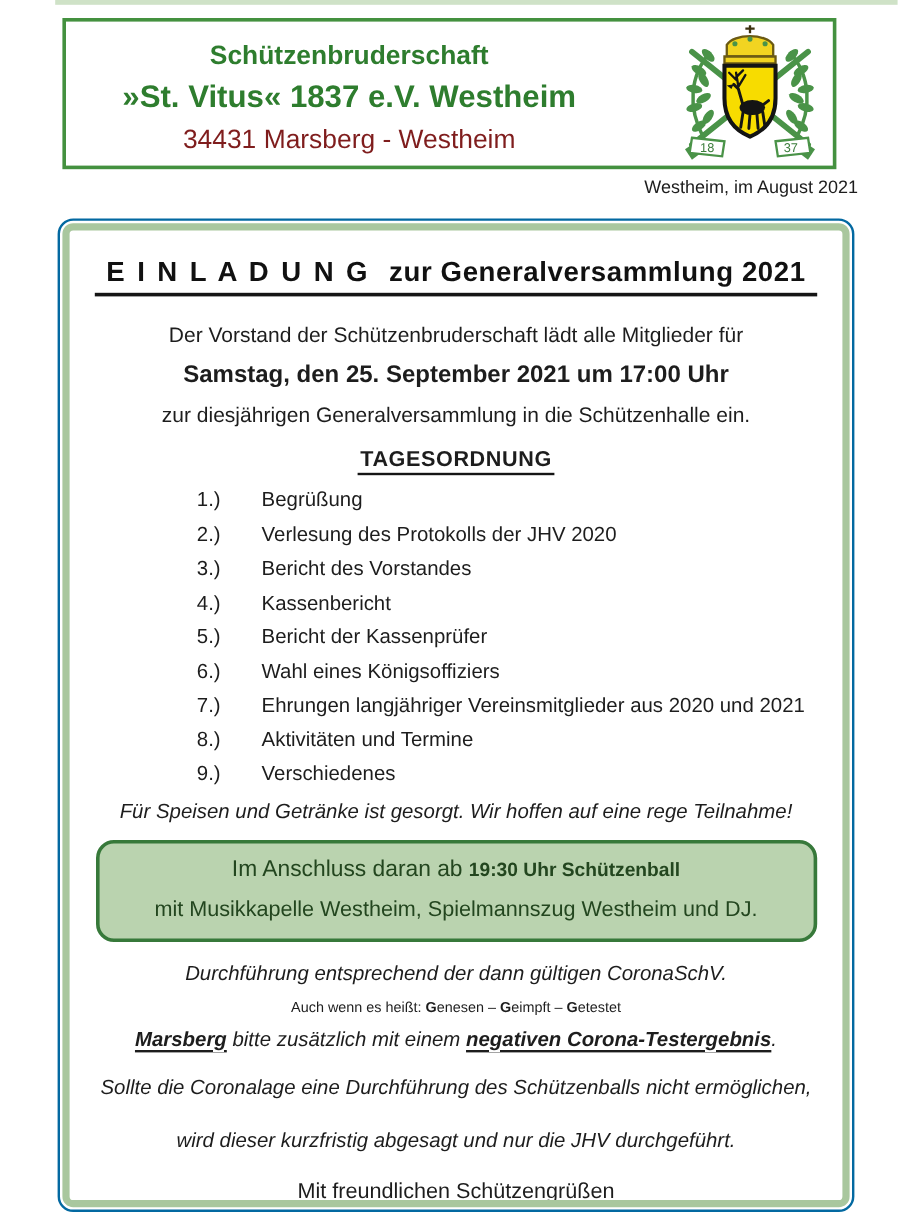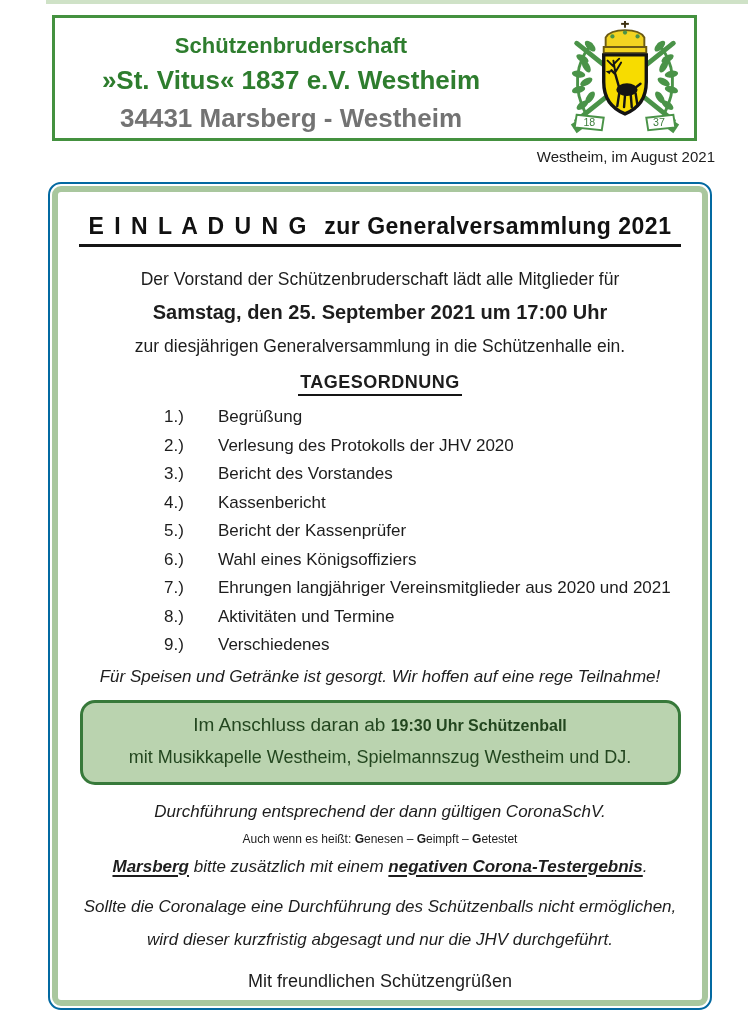--- a/index.html
+++ b/index.html
@@ -10,21 +10,21 @@
   .top-strip{position:absolute;left:46px;right:0;top:0;height:4px;background:#cfe2c7;}
 
   
   .header-box{
     position:absolute;left:52px;top:15px;width:645px;height:126px;
     border:3px solid #44913f;box-sizing:border-box;background:#ffffff;
   }
   .header-text{position:absolute;left:10px;top:15px;width:452px;text-align:center;}
   .header-line1{font-size:22px;font-weight:bold;color:#2e7d2e;margin:0 0 6px 0;}
   .header-line2{font-size:26px;font-weight:bold;color:#2e7d2e;margin:0 0 7px 0;}
-  .header-line3{font-size:26px;font-weight:bold;color:#737373;margin:0;}
+  .header-line3{font-size:22px;font-weight:normal;color:#7f1d1d;margin:0;}
   .crest{position:absolute;right:5px;top:2px;}
 
   .date-line{position:absolute;top:148px;right:51px;font-size:15px;color:#1d1d1d;}
 
   
   .main-outer{
     position:absolute;left:48px;top:182px;width:664px;height:828px;box-sizing:border-box;
     border:2px solid #0369a1;border-radius:13px;padding:2px;background:#ffffff;
   }
   .main-inner{
@@ -54,21 +54,21 @@
   .ball-line1 b{font-size:16px;}
   .ball-line2{margin-top:11px;font-size:18px;}
 
   .corona1{margin-top:17px;font-size:17px;font-style:italic;}
   .corona2{margin-top:10px;font-size:12px;}
   .corona3{margin-top:11px;font-size:17px;font-style:italic;}
   .bu{font-weight:bold;text-decoration:underline;text-decoration-thickness:2px;text-underline-offset:3px;}
   .gb{font-weight:bold;}
 
   .cancel1{margin-top:20px;font-size:17px;font-style:italic;}
-  .cancel2{margin-top:13px;font-size:17px;font-style:italic;}
+  .cancel2{margin-top:24px;font-size:17px;font-style:italic;}
   .closing{margin-top:21px;font-size:18px;}
   .signature{margin-top:7px;font-size:17px;}
   .sig-name{font-family:"DejaVu Serif",cursive;font-style:italic;font-size:24px;letter-spacing:1px;margin-right:6px;}
 </style>
 </head>
 <body>
 
 <div class="page">
   <div class="top-strip"></div>
 

